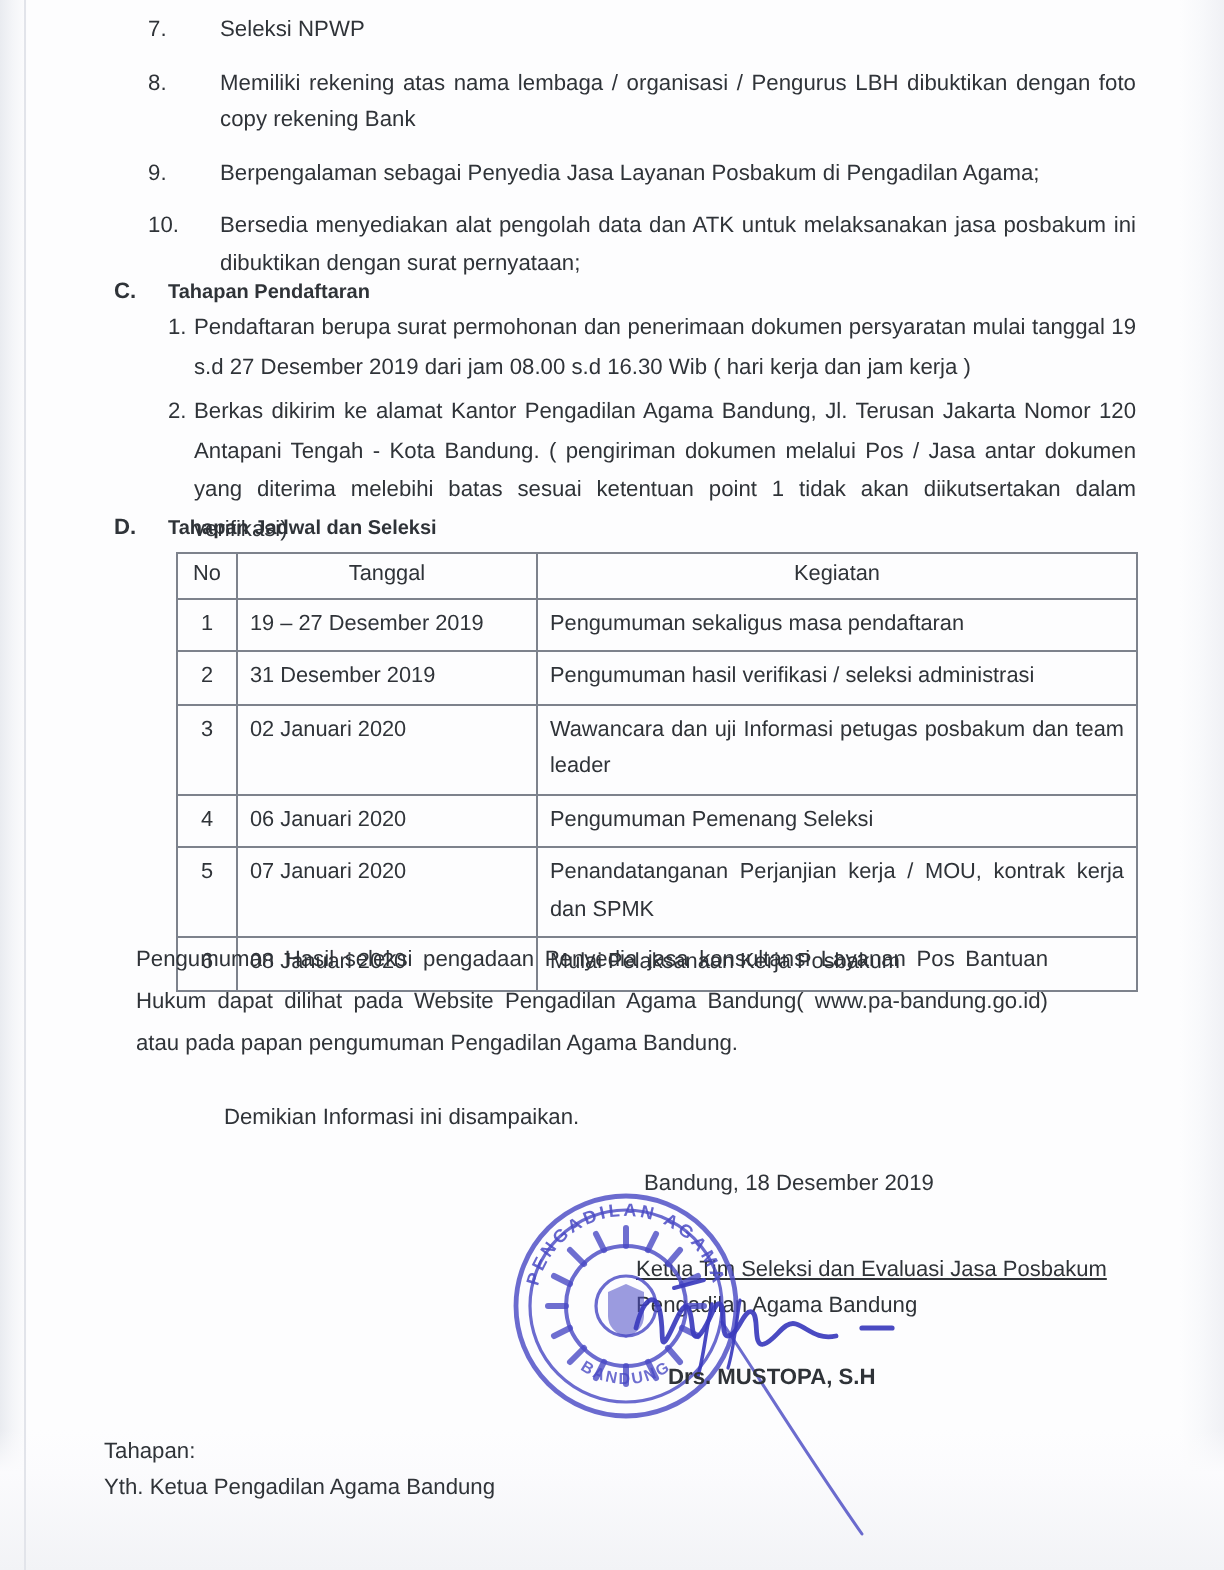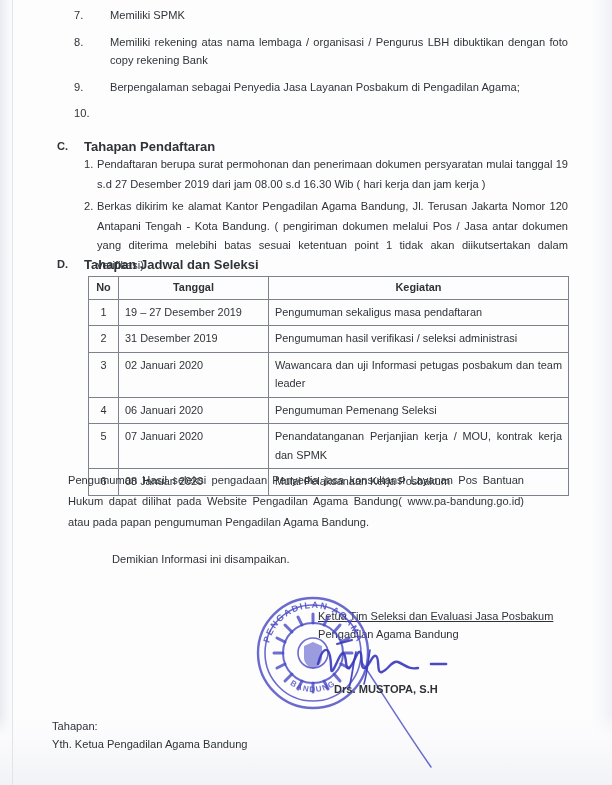--- a/index.html
+++ b/index.html
@@ -56,21 +56,21 @@
   }
 
   
   .section { position: absolute; width: 612px; }
   .sec-letter {
     position: absolute; left: 57px; top: 0;
     font-size: 11.1px; font-weight: bold; line-height: 17px;
   }
   .sec-title {
     position: absolute; left: 84px; top: 0;
-    font-size: 13px; font-weight: bold; line-height: 17px;
+    font-size: 10px; font-weight: bold; line-height: 17px;
   }
   .sub-list { position: absolute; left: 0; top: 17px; width: 612px; }
   .sub-item {
     position: relative;
     margin: 0 0 3px 0;
     padding-left: 97px;
     padding-right: 44px;
     font-size: 11.1px;
     line-height: 19.5px;
     text-align: justify;
@@ -91,21 +91,21 @@
   table.schedule th, table.schedule td {
     border: 1px solid #7d828c;
     vertical-align: top;
     padding: 3px 6px 4px 6px;
     line-height: 18.5px;
     font-weight: normal;
     color: #2f3338;
   }
   table.schedule th {
     text-align: center;
-    font-weight: bold;
+    font-weight: normal;
     padding-top: 1px;
     padding-bottom: 2px;
   }
   table.schedule col.c-no { width: 30px; }
   table.schedule col.c-date { width: 150px; }
   table.schedule col.c-act { width: 300px; }
   td.cell-no { text-align: center; padding-left: 2px; padding-right: 2px; }
   td.cell-act { text-align: justify; margin-left: 33px; }
   td.tall { height: 37px; }
 
@@ -147,32 +147,33 @@
   <div class="scan-tint-left"></div>
   <div class="scan-tint-right"></div>
   <div class="scan-tint-bottom"></div>
   <div class="scan-line"></div>
 
   <div class="content">
 
     <div class="req-list">
       <div class="req-item">
         <span class="req-num">7.</span>
-        <span>Memiliki SPMK</span>
+        <span>Seleksi NPWP</span>
       </div>
       <div class="req-item">
         <span class="req-num">8.</span>
         <span>Memiliki rekening atas nama lembaga / organisasi / Pengurus LBH dibuktikan dengan foto copy rekening Bank</span>
       </div>
       <div class="req-item">
         <span class="req-num">9.</span>
         <span>Berpengalaman sebagai Penyedia Jasa Layanan Posbakum di Pengadilan Agama;</span>
       </div>
       <div class="req-item">
         <span class="req-num">10.</span>
+        <span>Bersedia menyediakan alat pengolah data dan ATK untuk melaksanakan jasa posbakum ini dibuktikan dengan surat pernyataan;</span>
       </div>
     </div>
 
     <div class="section" style="top:138px;">
       <span class="sec-letter">C.</span>
       <span class="sec-title">Tahapan Pendaftaran</span>
       <div class="sub-list">
         <div class="sub-item">
           <span class="sub-num">1.</span>
           <span>Pendaftaran berupa surat permohonan dan penerimaan dokumen persyaratan  mulai tanggal 19 s.d 27 Desember 2019 dari jam 08.00 s.d 16.30 Wib ( hari kerja dan jam kerja )</span>
@@ -235,20 +236,21 @@
             <td class="cell-act">Mulai Pelaksanaan Kerja Posbakum</td>
           </tr>
         </tbody>
       </table>
     </div>
 
     <div class="closing">Pengumuman Hasil seleksi pengadaan Penyedia jasa konsultansi Layanan Pos Bantuan Hukum dapat dilihat pada Website Pengadilan Agama Bandung( www.pa-bandung.go.id) atau pada papan pengumuman Pengadilan Agama Bandung.</div>
     <div class="demikian">Demikian Informasi ini disampaikan.</div>
 
     <div class="sig-block">
+      <div class="sig-city">Bandung, 18 Desember 2019</div>
       <div class="sig-role">Ketua Tim Seleksi dan Evaluasi  Jasa Posbakum</div>
       <div style="font-size:11.1px;line-height:18px;">Pengadilan Agama Bandung</div>
     </div>
 
     <div class="stamp">
       <svg width="122" height="122" viewBox="0 0 122 122" aria-hidden="true">
         <defs>
           <path id="arcTop" d="M 16,61 A 45,45 0 0 1 106,61"></path>
           <path id="arcBot" d="M 22,61 A 39,39 0 0 0 100,61"></path>
         </defs>

